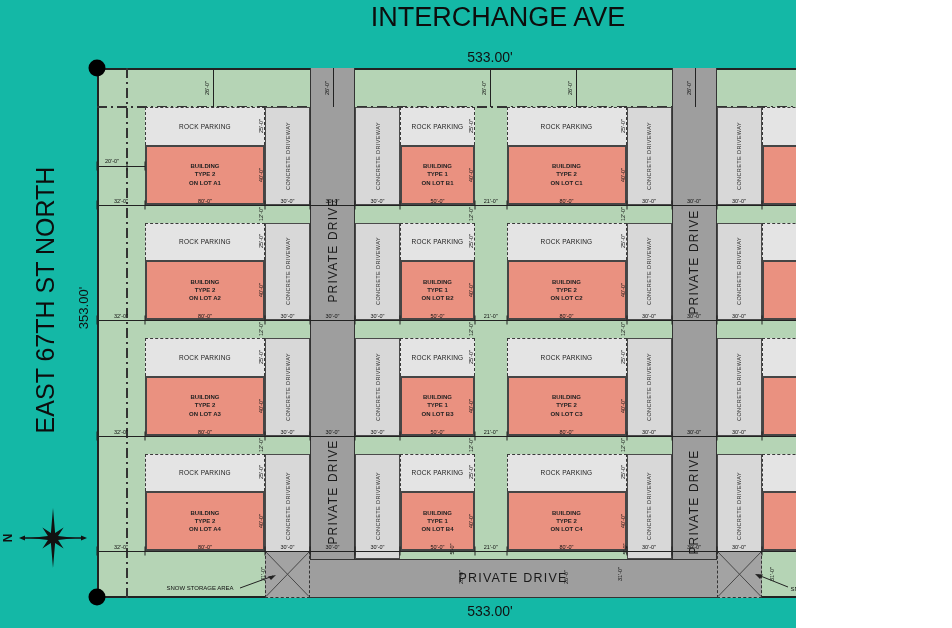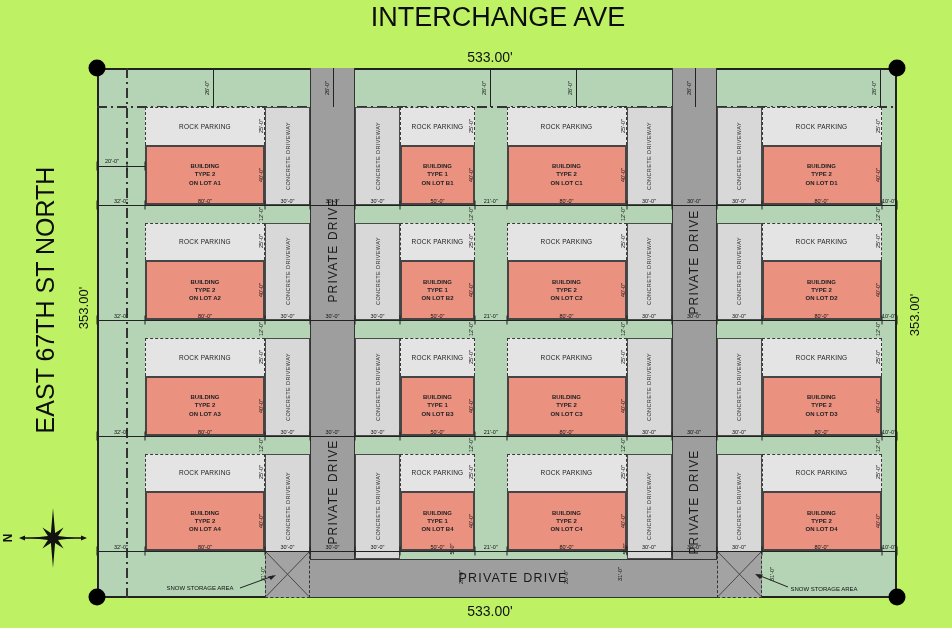--- a/index.html
+++ b/index.html
@@ -1,17 +1,17 @@
 <!DOCTYPE html>
 <html><head>
 <meta charset="utf-8">
 <style>
   *{margin:0;padding:0;box-sizing:border-box}
   html,body{background:#fff}
-  #canvas{position:relative;width:952px;height:628px;background:#bef264;overflow:hidden;
+  #canvas{position:relative;width:796px;height:628px;background:#14b8a6;overflow:hidden;
           font-family:"Liberation Sans","DejaVu Sans",sans-serif;color:#111}
   .abs{position:absolute}
   .site{border:2px solid #222}
   .dashdot-h{background:repeating-linear-gradient(to right,#333 0 10px,transparent 10px 14px,#333 14px 16px,transparent 16px 20px)}
   .dashdot-v{background:repeating-linear-gradient(to bottom,#333 0 10px,transparent 10px 14px,#333 14px 16px,transparent 16px 20px)}
   .road{border-left:1px solid #333;border-right:1px solid #333}
   .roadH{border-top:1px solid #333}
   .drw{display:flex;align-items:center;justify-content:center;border:1px solid #4a4a4a}
   .vtext{transform:rotate(-90deg);font-size:5.5px;white-space:nowrap;letter-spacing:.4px;color:#333}
   .lot-park{border:1.5px dashed #3a3a3a;border-bottom:none;display:flex;align-items:center;justify-content:center}

